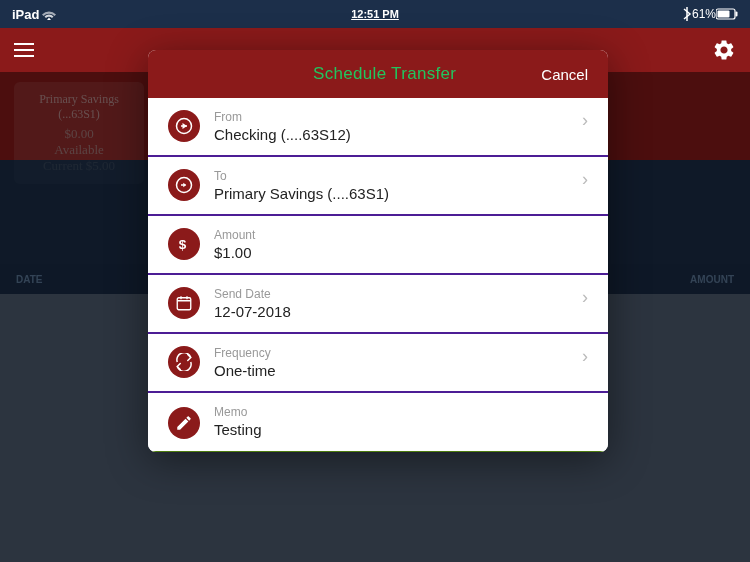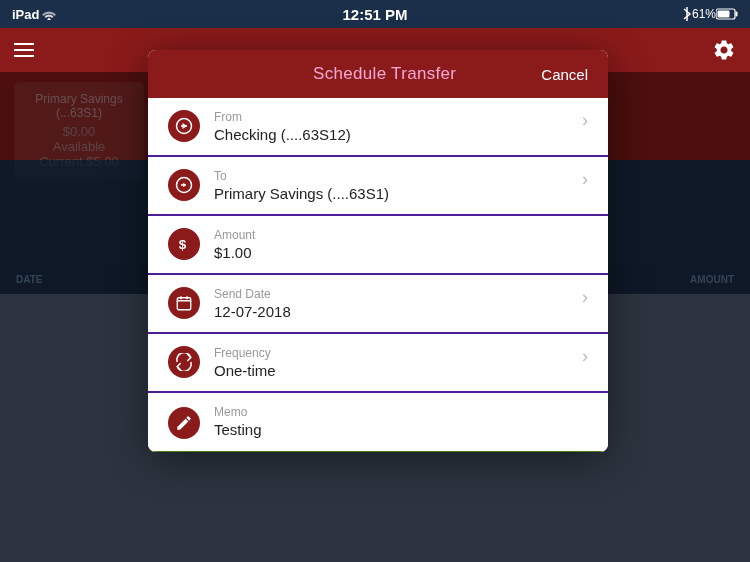--- a/index.html
+++ b/index.html
@@ -25,25 +25,26 @@
     .status-left {
       display: flex;
       align-items: center;
       gap: 2px;
       color: #fff;
       font-size: 13px;
       font-weight: 600;
     }
     .status-center {
       color: #fff;
-      font-size: 15px;
+      font-size: 11px;
       font-weight: 600;
       position: absolute;
       left: 50%;
       transform: translateX(-50%);
+      text-decoration: underline;
     }
     .status-right {
       display: flex;
       align-items: center;
       color: #fff;
       font-size: 12px;
     }
 
     
     .app-header {
@@ -132,21 +133,21 @@
     }
     .modal-header {
       background: #8b1a1a;
       height: 48px;
       display: flex;
       align-items: center;
       justify-content: space-between;
       padding: 0 20px;
     }
     .modal-title {
-      color: #f9a8d4;
+      color: #22c55e;
       font-size: 17px;
       font-weight: 400;
       letter-spacing: 0.3px;
       flex: 1;
       text-align: center;
     }
     .modal-cancel {
       color: #fff;
       font-size: 15px;
       cursor: pointer;
@@ -308,21 +309,21 @@
 
   <svg width="24" height="24" viewBox="0 0 24 24" fill="white">
     <path d="M19.14,12.94c0.04-0.3,0.06-0.61,0.06-0.94c0-0.32-0.02-0.64-0.07-0.94l2.03-1.58c0.18-0.14,0.23-0.41,0.12-0.61 l-1.92-3.32c-0.12-0.22-0.37-0.29-0.59-0.22l-2.39,0.96c-0.5-0.38-1.03-0.7-1.62-0.94L14.4,2.81c-0.04-0.24-0.24-0.41-0.48-0.41 h-3.84c-0.24,0-0.43,0.17-0.47,0.41L9.25,5.35C8.66,5.59,8.12,5.92,7.63,6.29L5.24,5.33c-0.22-0.08-0.47,0-0.59,0.22L2.74,8.87 C2.62,9.08,2.66,9.34,2.86,9.48l2.03,1.58C4.84,11.36,4.8,11.69,4.8,12s0.02,0.64,0.07,0.94l-2.03,1.58 c-0.18,0.14-0.23,0.41-0.12,0.61l1.92,3.32c0.12,0.22,0.37,0.29,0.59,0.22l2.39-0.96c0.5,0.38,1.03,0.7,1.62,0.94l0.36,2.54 c0.05,0.24,0.24,0.41,0.48,0.41h3.84c0.24,0,0.44-0.17,0.47-0.41l0.36-2.54c0.59-0.24,1.13-0.56,1.62-0.94l2.39,0.96 c0.22,0.08,0.47,0,0.59-0.22l1.92-3.32c0.12-0.22,0.07-0.47-0.12-0.61L19.14,12.94z M12,15.6c-1.98,0-3.6-1.62-3.6-3.6 s1.62-3.6,3.6-3.6s3.6,1.62,3.6,3.6S13.98,15.6,12,15.6z"></path>
   </svg>
 </div>
 
 <div class="checking-header">
   <span class="checking-header-text">Checking 635121</span>
 </div>
 
-<div class="bg-card" style="top:82px; z-index:2; opacity:0.6;">
+<div class="bg-card" style="top:82px; z-index:2; opacity:0.6;font-family:Liberation Serif, serif;">
   <div class="card-title">
     <span>Primary Savings</span><br>
     <span>(...63S1)</span>
   </div>
   <div class="card-amount">
     <span>$0.00</span><br>
     <span>Available</span><br>
     <span>Current $5.00</span>
   </div>
 </div>

